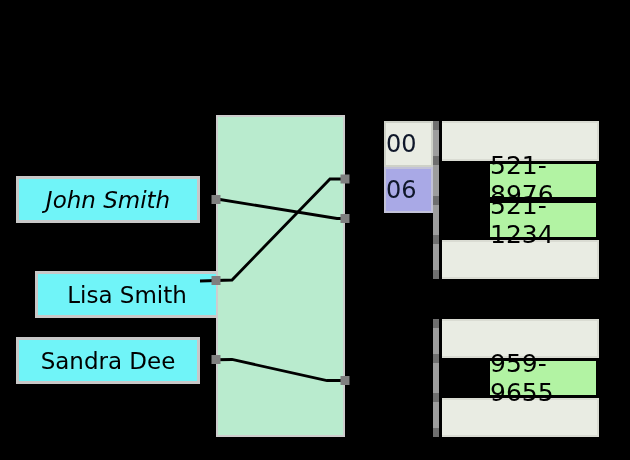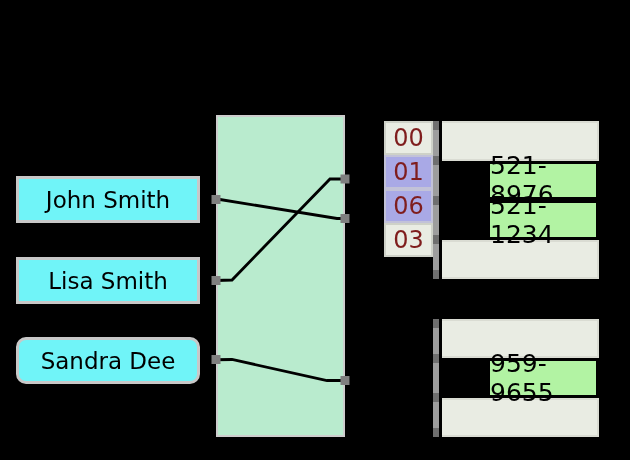--- a/index.html
+++ b/index.html
@@ -20,23 +20,23 @@
     height: 47px;
     box-sizing: border-box;
     background: #70f4f8;
     border: 3px solid #c8c8c8;
     display: flex;
     align-items: center;
     justify-content: center;
     font-size: 23px;
     color: #000;
   }
-  .nb0 { top: 176px; }
-  .nb1 { top: 257px; }
-  .nb2 { top: 337px; border-radius: 10px; }
+  .nb0 { top: 176px; font-style: italic; }
+  .nb1 { top: 271px; margin-left: 19px; }
+  .nb2 { top: 337px; }
 
   
   .hashbox {
     position: absolute;
     left: 216px;
     top: 115px;
     width: 129px;
     height: 322px;
     box-sizing: border-box;
     background: #b9ebce;
@@ -53,28 +53,28 @@
 
   
   .idxcol, .valcol { position: absolute; box-sizing: border-box; }
   .idxcol { left: 384px; width: 49px; }
   .valcol { left: 439px; width: 160px; border-left: 3px solid #000; }
   .t-top  { top: 121px; }
   .t-bot  { top: 318.5px; }
 
   .idxcell {
     box-sizing: border-box;
-    height: 34px;
+    height: 46px;
     background: #e9ece3;
     border: 2px solid #ced1c8;
     display: flex;
     align-items: center;
-    justify-content: center;
+    justify-content: flex-start;
     font-size: 24px;
-    color: #7f1d1d;
+    color: #0f172a;
   }
   .idxcell.hl { background: #a9a9e6; border-color: #c2c2d8; }
 
   .valcell {
     box-sizing: border-box;
     height: 39.5px;
     background: #e9ece3;
     border: 2px solid #dadcd3;
     border-left: none;
     display: flex;
@@ -133,27 +133,21 @@
     <rect x="340.5" y="174.5" width="9" height="9" fill="#7f7f7f"></rect>
     <rect x="340.5" y="214" width="9" height="9" fill="#7f7f7f"></rect>
     <rect x="340.5" y="376" width="9" height="9" fill="#7f7f7f"></rect>
   </svg>
 
   <div class="idxcol t-top">
     <div class="idxcell">
       <span>00</span>
     </div>
     <div class="idxcell hl">
-      <span>01</span>
-    </div>
-    <div class="idxcell hl">
       <span>06</span>
-    </div>
-    <div class="idxcell">
-      <span>03</span>
     </div>
   </div>
 
   <div class="divbar t-top" style="height:158px">
     <div class="notch" style="top:0"></div>
     <div class="notch" style="top:35px"></div>
     <div class="notch" style="top:74.5px"></div>
     <div class="notch" style="top:114px"></div>
     <div class="notch" style="top:149px"></div>
   </div>

